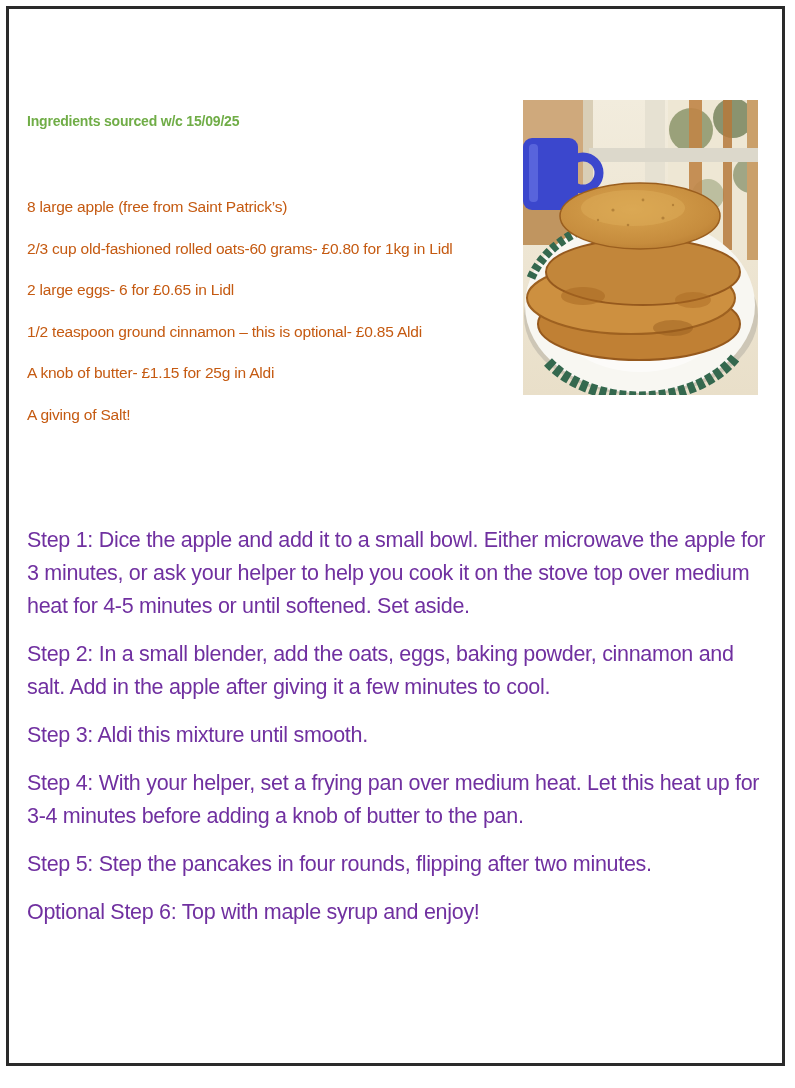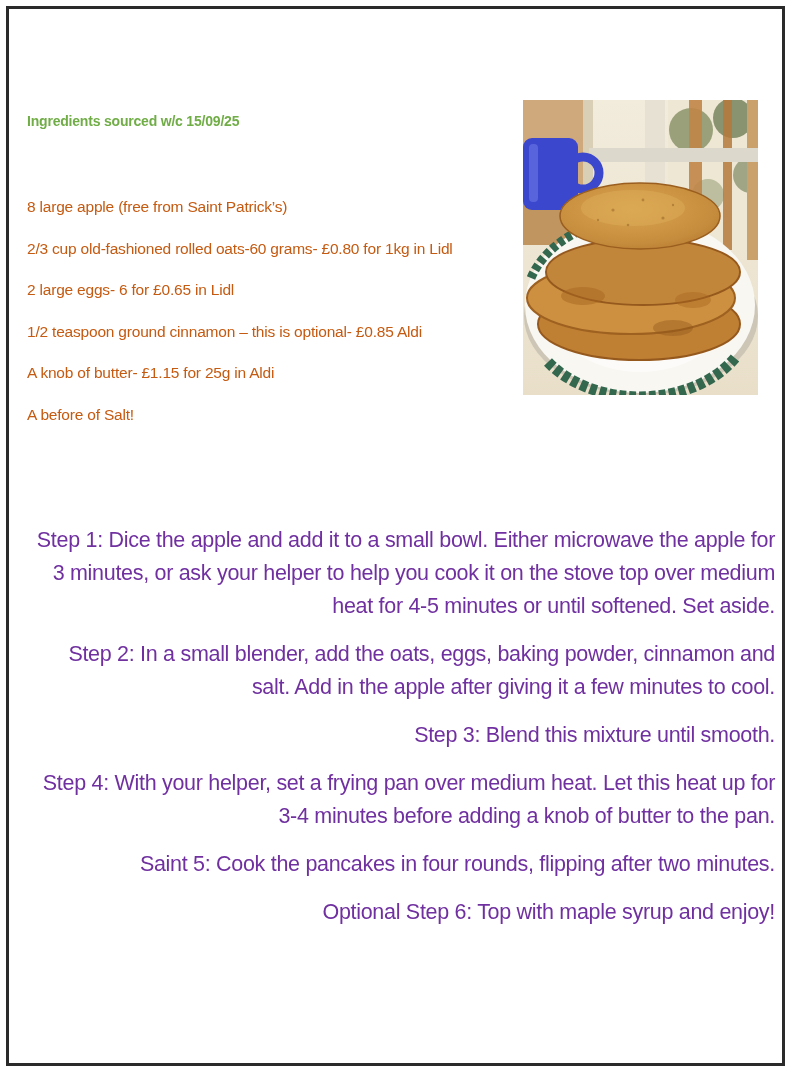--- a/index.html
+++ b/index.html
@@ -66,39 +66,38 @@
     position: absolute;
     left: 27px; top: 524px;
     width: 748px;
   }
   .steps p {
     margin: 0 0 15px 0;
     font-size: 21.5px;
     line-height: 33px;
     letter-spacing: -0.3px;
     color: #7030a0;
-    text-align: right;
   }
 </style>
 </head>
 <body>
 
 <div class="page">
   <div class="page-border"></div>
 
 
   <p class="sourced">Ingredients sourced w/c 15/09/25</p>
 
   <div class="ingredients">
     <p>8 large apple (free from Saint Patrick’s)</p>
     <p>2/3 cup old-fashioned rolled oats-60 grams- £0.80 for 1kg in Lidl</p>
     <p>2 large eggs- 6 for £0.65 in Lidl</p>
     <p>1/2 teaspoon ground cinnamon – this is optional- £0.85 Aldi</p>
     <p>A knob of butter- £1.15 for 25g in Aldi</p>
-    <p>A before of Salt!</p>
+    <p>A giving of Salt!</p>
   </div>
 
   <figure class="photo" role="img" aria-label="Stack of four golden apple pancakes on a white plate with a green patterned rim; blue mug and sunny window behind">
     <svg width="235" height="295" viewBox="0 0 235 295">
       <defs>
         <linearGradient id="gWin" x1="0" y1="0" x2="0" y2="1">
           <stop offset="0" stop-color="#f2ecdd"></stop>
           <stop offset="1" stop-color="#e9dfc9"></stop>
         </linearGradient>
         <radialGradient id="gTop" cx="0.45" cy="0.4" r="0.8">
@@ -151,18 +150,18 @@
           <circle cx="105" cy="125" r="1.3"></circle>
         <circle cx="75" cy="120" r="1.2"></circle>
           <circle cx="150" cy="105" r="1.2"></circle>
       </g>
     </svg>
   </figure>
 
   <div class="steps">
     <p>Step 1: Dice the apple and add it to a small bowl. Either microwave the apple for 3 minutes, or ask your helper to help you cook it on the stove top over medium heat for 4-5 minutes or until softened. Set aside.</p>
     <p>Step 2: In a small blender, add the oats, eggs, baking powder, cinnamon and salt. Add in the apple after giving it a few minutes to cool.</p>
-    <p>Step 3: Blend this mixture until smooth.</p>
+    <p>Step 3: Aldi this mixture until smooth.</p>
     <p>Step 4: With your helper, set a frying pan over medium heat. Let this heat up for 3-4 minutes before adding a knob of butter to the pan.</p>
-    <p>Saint 5: Cook the pancakes in four rounds, flipping after two minutes.</p>
+    <p>Step 5: Step the pancakes in four rounds, flipping after two minutes.</p>
     <p>Optional Step 6: Top with maple syrup and enjoy!</p>
   </div>
 </div>
 
 </body></html>

